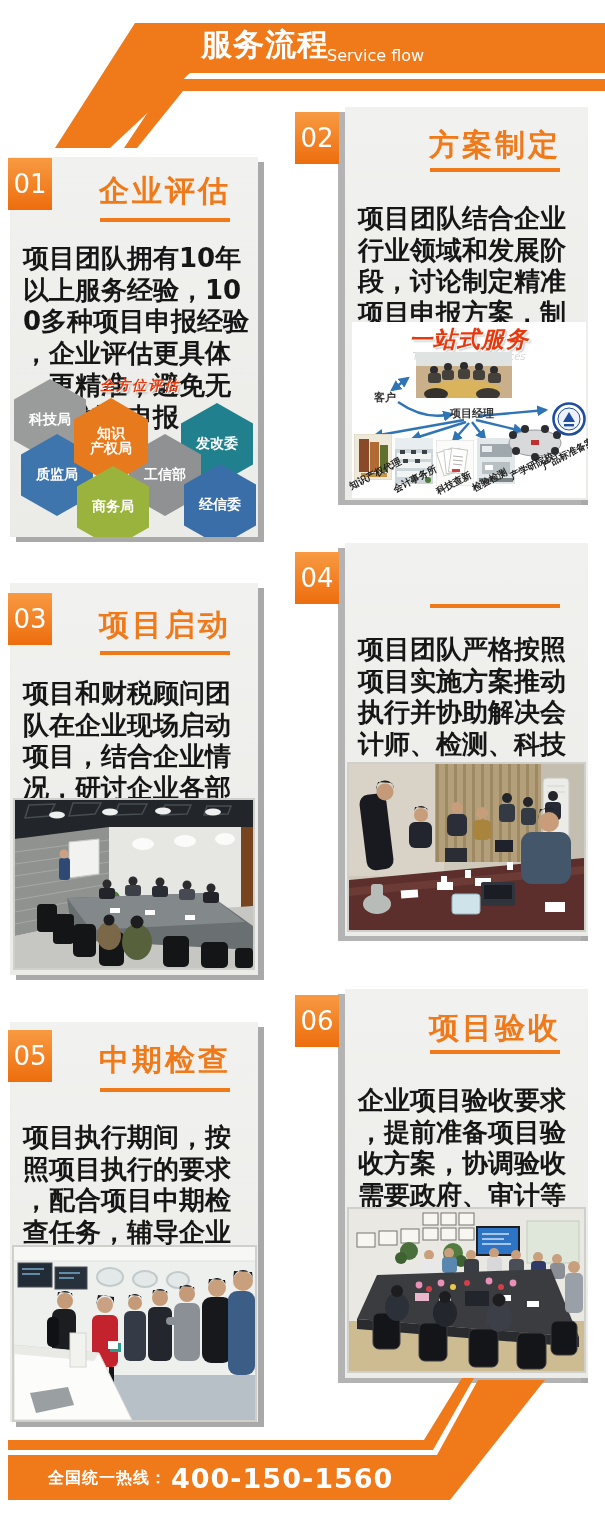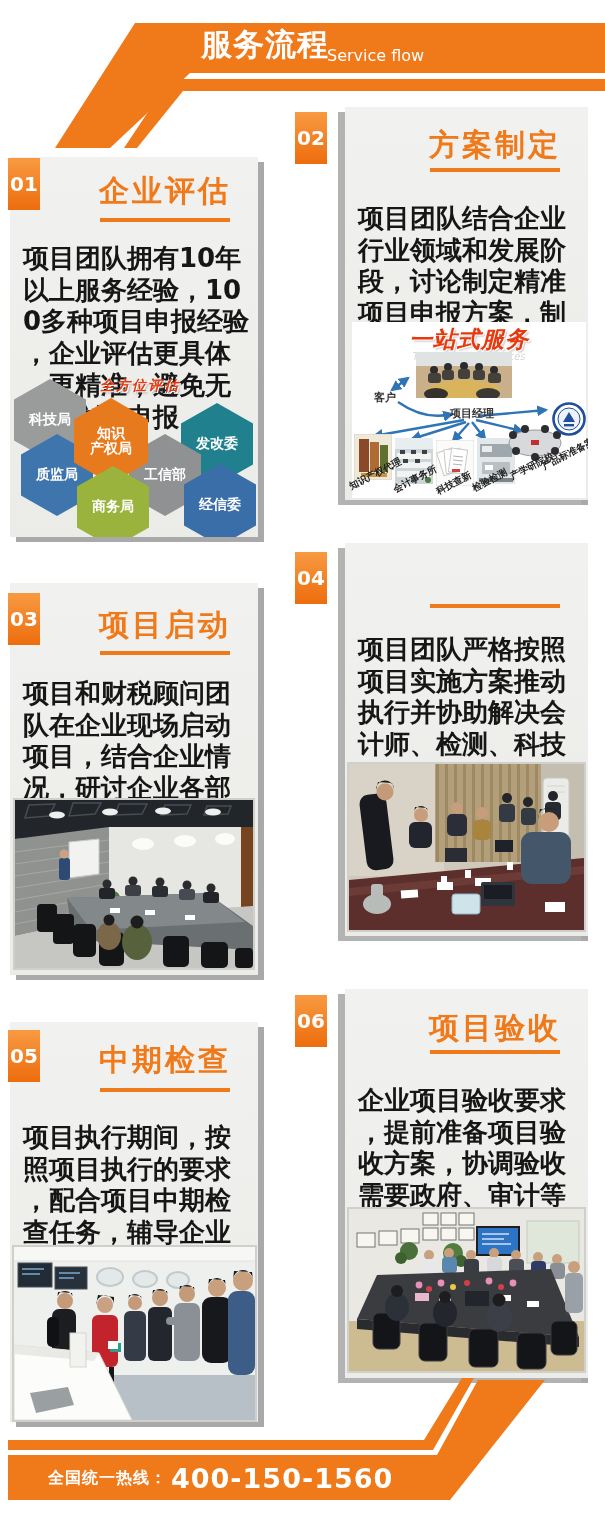--- a/index.html
+++ b/index.html
@@ -12,23 +12,23 @@
   .hdr-title{left:201px;top:24px;font-size:31px;font-weight:bold;color:#fff;letter-spacing:1px;}
   .hdr-sub{left:327px;top:46px;font-size:16px;color:#fff;}
   .ftr-wrap{left:48px;top:1459px;height:38px;display:flex;align-items:center;color:#fff;}
   .ftr-label{font-size:16px;font-weight:bold;letter-spacing:1px;}
   .ftr-number{font-size:27px;font-weight:bold;letter-spacing:1px;margin-left:4px;}
 
   
   .card{position:absolute;background:linear-gradient(180deg,#f1f1ef 0%,#ebebe8 100%);overflow:hidden;}
   .card.l{box-shadow:6px 5px 0 #a9a9a9;}
   .card.r{box-shadow:-7px 5px 0 #b3b3b3,0 5px 0 #a9a9a9;}
-  .badge{position:absolute;width:32px;height:52px;z-index:5;
+  .badge{position:absolute;width:44px;height:52px;z-index:5;
          background:linear-gradient(180deg,#f89a42,#ed6d0d);
-         color:#fff;font-size:20px;font-weight:bold;
+         color:#fff;font-size:26px;font-weight:normal;
          display:flex;align-items:center;justify-content:center;}
   .c-title{position:absolute;right:0;text-align:center;font-size:30px;font-weight:bold;
            color:#f0791a;letter-spacing:3px;white-space:nowrap;}
   .c-title.lft{left:62px;}  .c-title.rgt{left:57px;}
   .t-line{position:absolute;height:4px;width:130px;background:#f0791a;}
   .c-body{position:absolute;font-size:26px;font-weight:bold;color:#161616;line-height:1.22;
           word-break:break-all;line-break:anywhere;}
   .photo{position:absolute;border:2px solid #cfcfcb;box-sizing:border-box;background:#ddd;}
 
   

